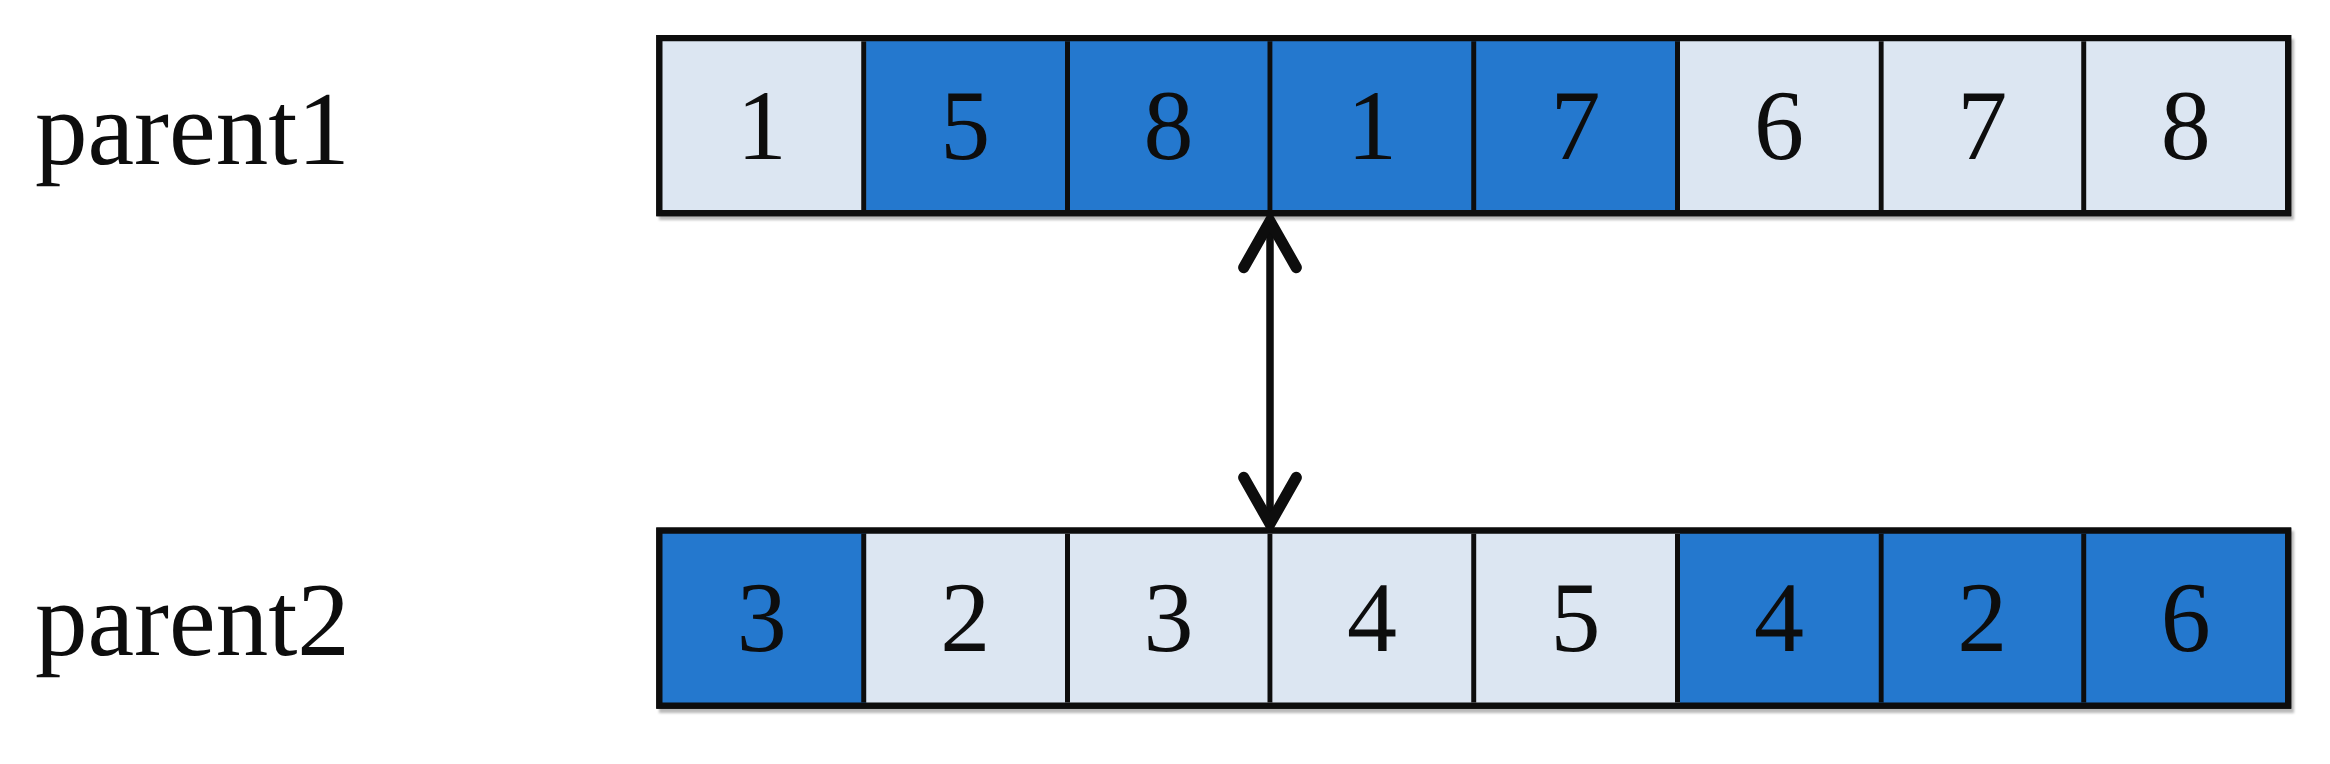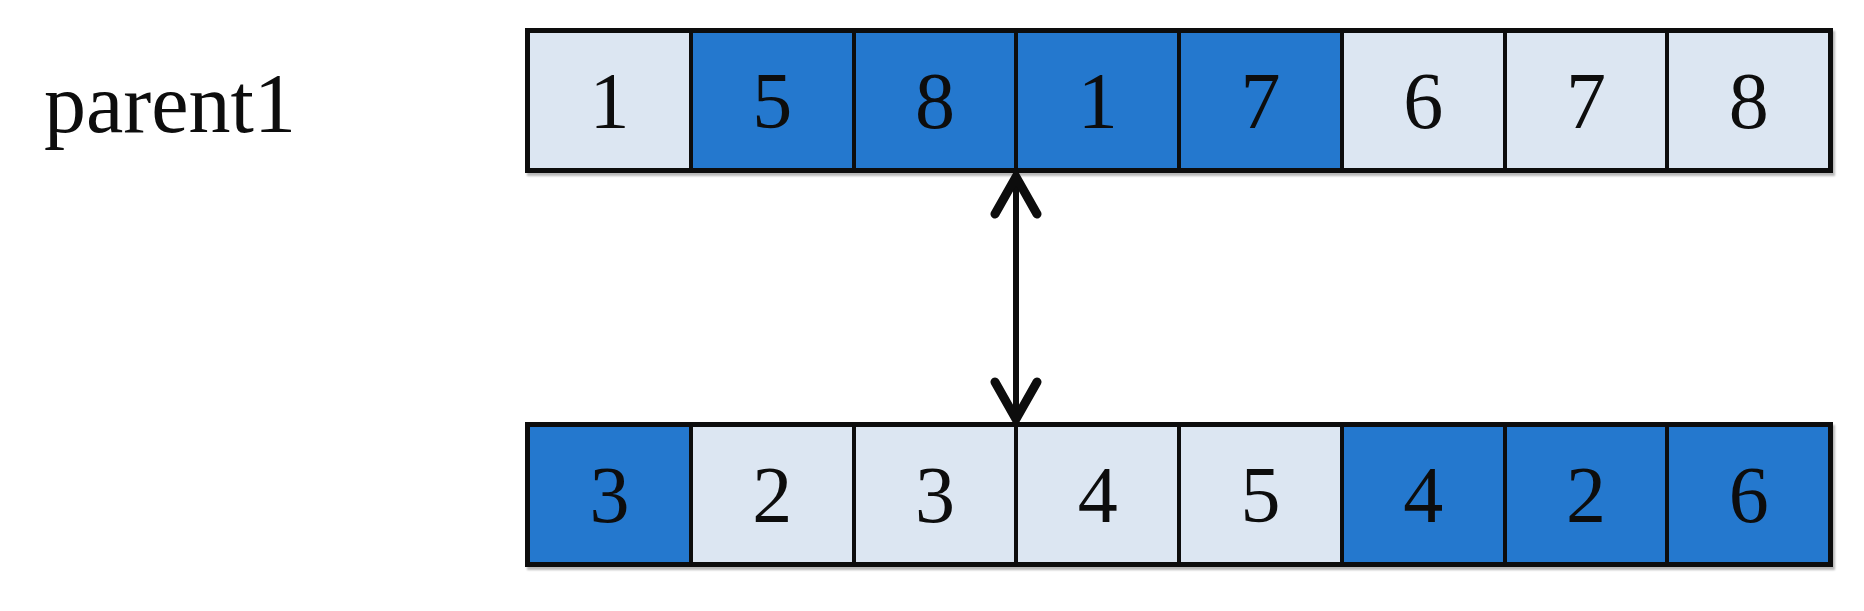--- a/index.html
+++ b/index.html
@@ -10,21 +10,21 @@
   .canvas {
     position: relative;
     width: 1864px;
     height: 611px;
     background: var(--bg, #ffffff);
     font-family: "Liberation Serif", serif;
     overflow: hidden;
   }
   .row-label {
     position: absolute;
-    left: 44px;
+    left: 28px;
     font-size: 84px;
     line-height: 1;
     color: var(--text, #0d0d0d);
     white-space: nowrap;
     text-align: center;
   }
   .row-label.first { top: 62px; }
   .row-label.second { top: 455px; }
   .gene-row {
     position: absolute;
@@ -79,20 +79,21 @@
       <div class="cell light">7</div>
       <div class="cell light">8</div>
     </div>
 
   <svg class="swap-arrow" viewBox="0 0 64 252" xmlns="http://www.w3.org/2000/svg">
     <line x1="32" y1="4" x2="32" y2="248" stroke="currentColor" stroke-width="6"></line>
     <polyline points="11,42 32,5 53,42" fill="none" stroke="currentColor" stroke-width="9" stroke-linecap="round" stroke-linejoin="miter"></polyline>
     <polyline points="11,210 32,247 53,210" fill="none" stroke="currentColor" stroke-width="9" stroke-linecap="round" stroke-linejoin="miter"></polyline>
   </svg>
 
+  <div class="row-label second">parent2</div>
 
   <div class="gene-row second">
       <div class="cell dark">3</div>
       <div class="cell light">2</div>
       <div class="cell light">3</div>
       <div class="cell light">4</div>
       <div class="cell light">5</div>
       <div class="cell dark">4</div>
       <div class="cell dark">2</div>
       <div class="cell dark">6</div>

